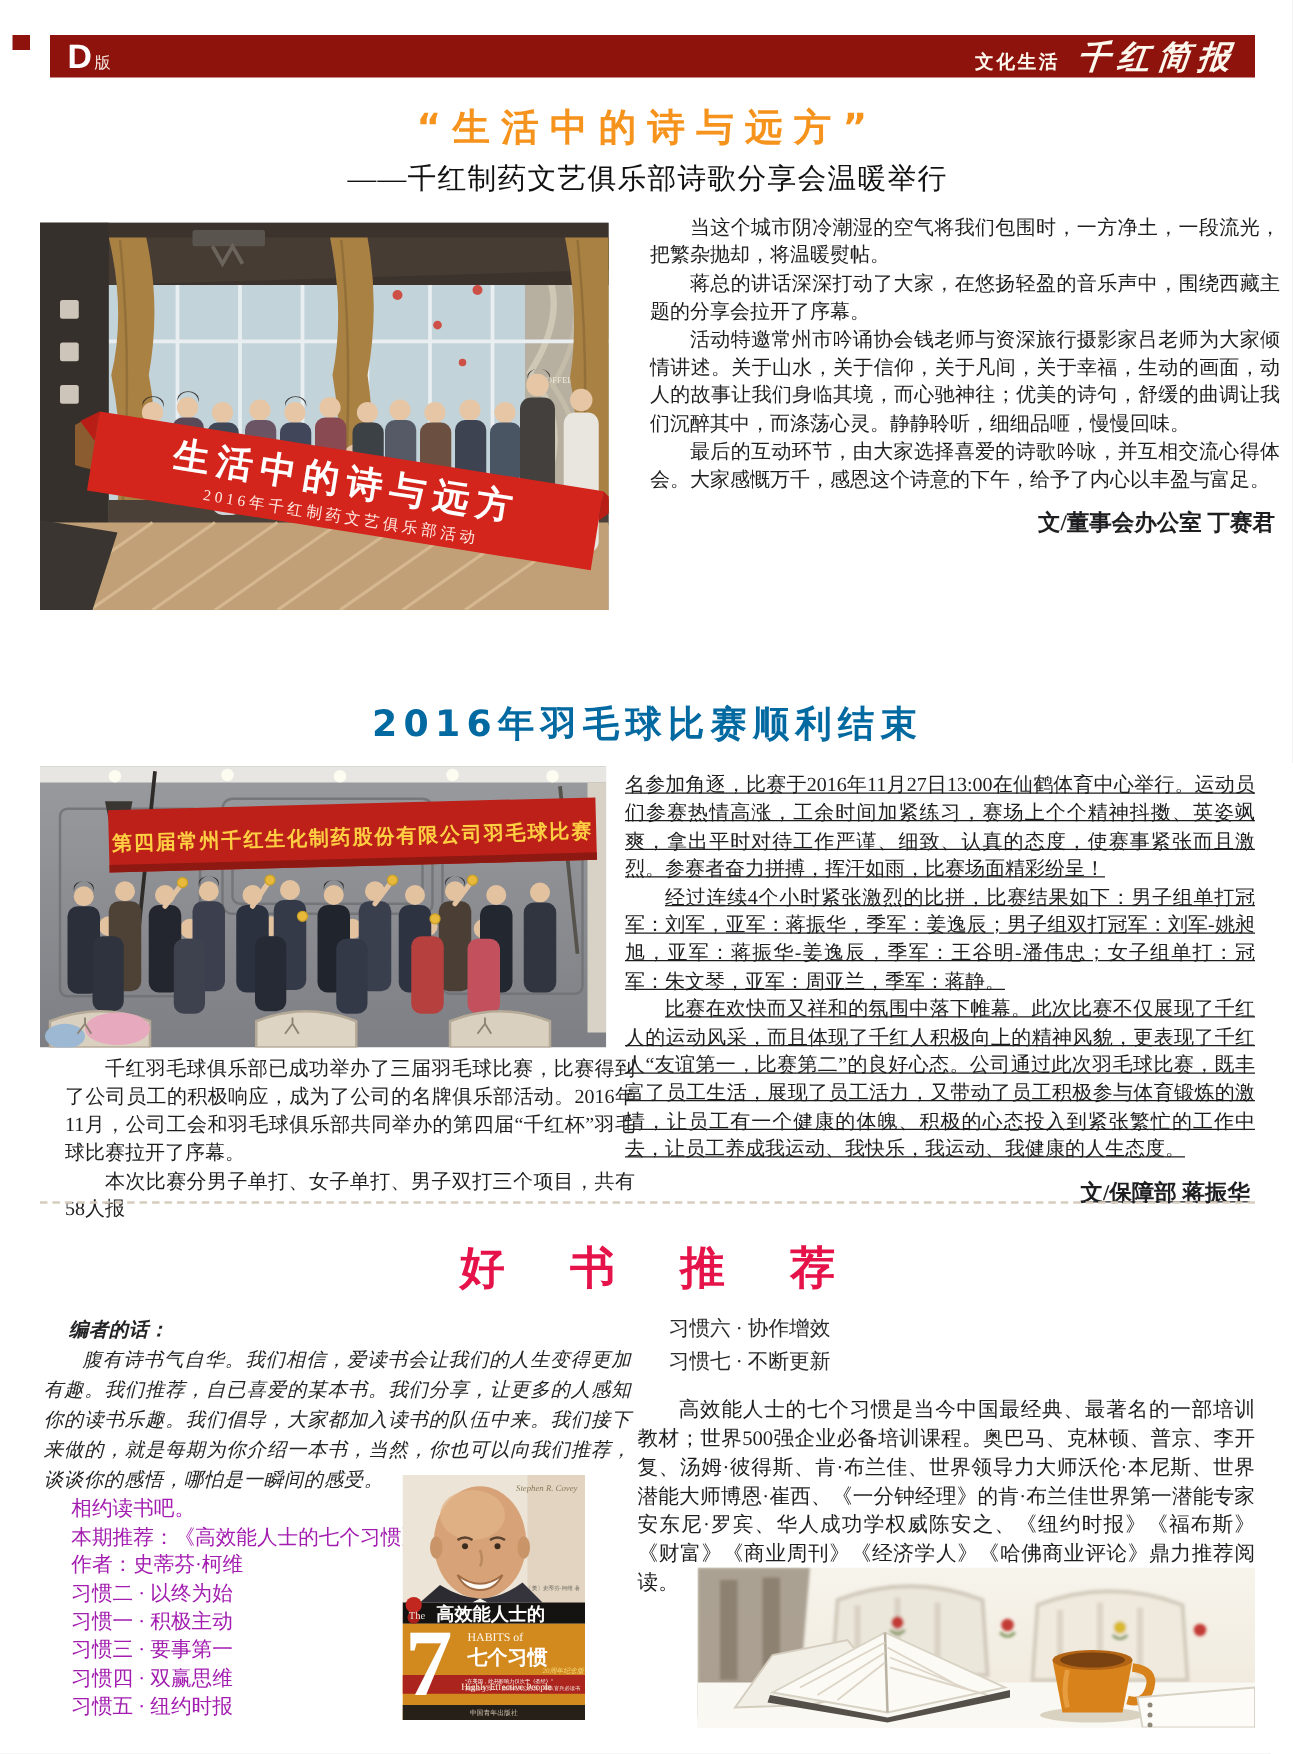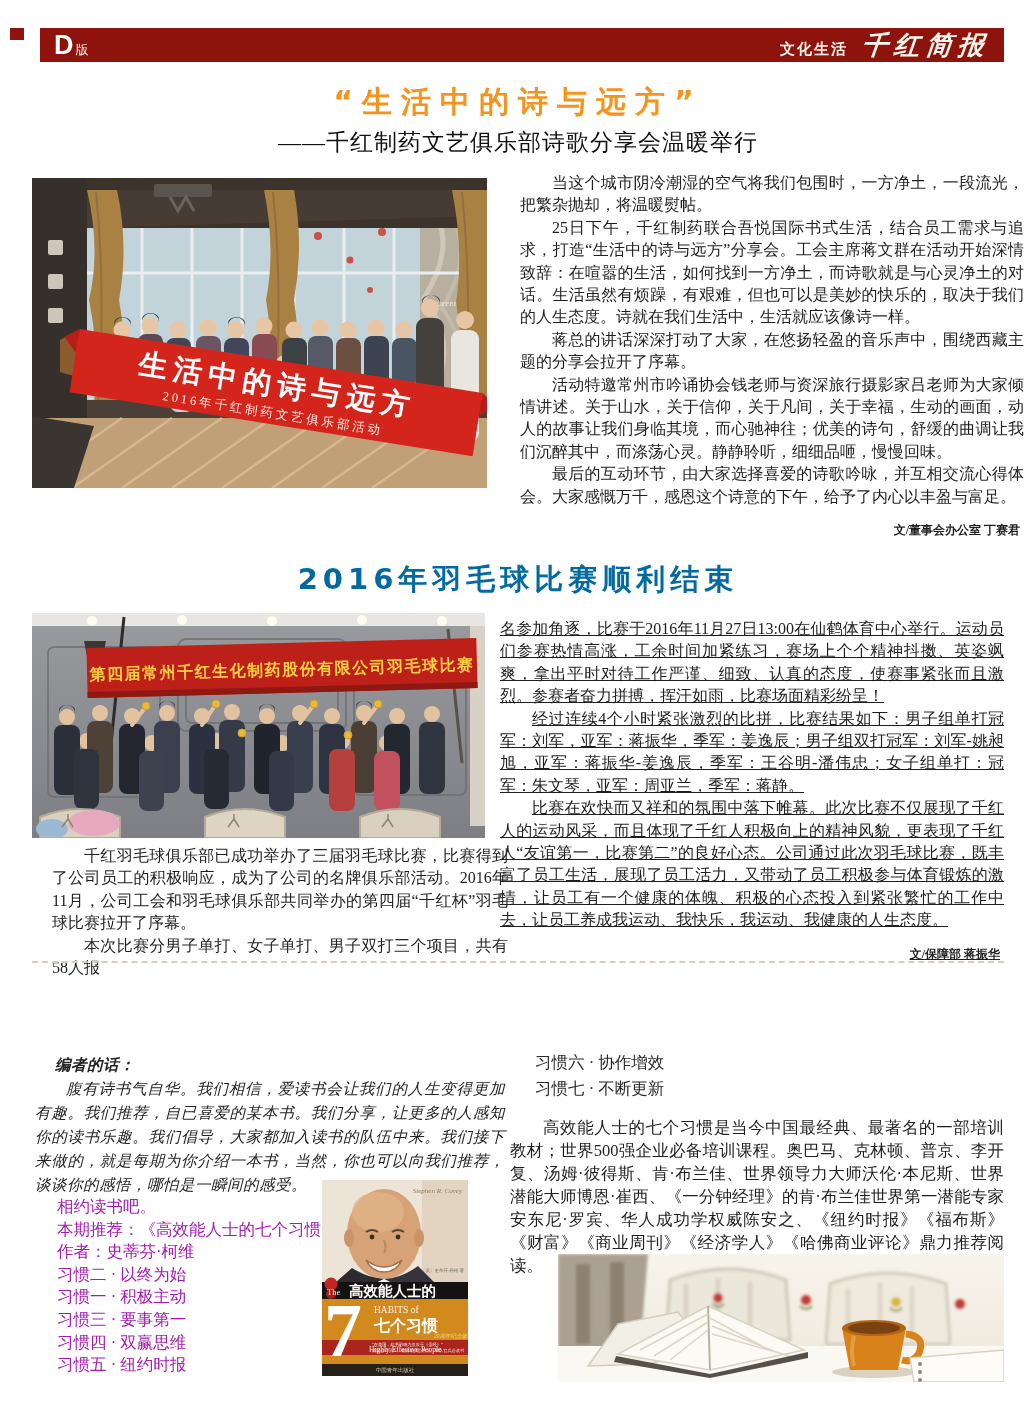--- a/index.html
+++ b/index.html
@@ -18,21 +18,21 @@
   
   .title1{position:absolute;left:32px;top:82px;width:972px;text-align:center;
           font-family:"DejaVu Sans","Liberation Sans",sans-serif;font-weight:bold;
           font-size:30px;letter-spacing:9px;color:#f6931d;}
   .subtitle1{position:absolute;left:32px;top:127px;width:972px;text-align:center;
              font-size:23px;letter-spacing:1px;color:#111;}
   .photo{position:absolute;display:block;}
   .coltext{position:absolute;font-size:16px;line-height:22.4px;text-align:justify;text-justify:inter-character;}
   .coltext p{margin:0;}
   .coltext p.ind{text-indent:2em;}
-  .byline{margin-top:11px;text-align:right;font-weight:bold;font-size:12px;padding-right:4px;}
+  .byline{margin-top:11px;text-align:right;font-weight:bold;font-size:18px;padding-right:4px;}
   
   .title2{position:absolute;left:32px;top:560px;width:972px;text-align:center;
           font-family:"DejaVu Sans","Liberation Sans",sans-serif;font-weight:bold;
           font-size:29px;letter-spacing:5px;color:#0369a1;}
   
   .divider{position:absolute;left:32px;top:961px;width:972px;border-top:2px dashed #d7cdbe;}
   
   .books-title{position:absolute;left:32px;top:990px;width:972px;text-align:center;
                font-family:"DejaVu Sans","Liberation Sans",sans-serif;font-weight:bold;
                font-size:36px;letter-spacing:0.55em;color:#e6134a;text-indent:0.55em;}
@@ -178,21 +178,20 @@
       <rect x="40" y="182" width="408" height="64" fill="#d4251c"></rect>
       <path d="M40,182 l-14,10 l14,14 Z" fill="#b81e16"></path>
       <path d="M448,182 l14,10 l-14,14 Z" fill="#b81e16"></path>
       <text x="244" y="216" text-anchor="middle" font-size="29" font-weight="bold" fill="#ffffff" letter-spacing="6" font-family="DejaVu Sans,sans-serif">生活中的诗与远方</text>
       <text x="244" y="239" text-anchor="middle" font-size="12.5" fill="#ffe9e2" letter-spacing="3">2016年千红制药文艺俱乐部活动</text>
     </g>
   </svg>
 
   <div class="coltext" style="left:500px;top:172px;width:504px;margin-left:20px;">
     <p class="ind">当这个城市阴冷潮湿的空气将我们包围时，一方净土，一段流光，把繁杂抛却，将温暖熨帖。</p>
-    <p class="ind">25日下午，千红制药联合吾悦国际书式生活，结合员工需求与追求，打造“生活中的诗与远方”分享会。工会主席蒋文群在活动开始深情致辞：在喧嚣的生活，如何找到一方净土，而诗歌就是与心灵净土的对话。生活虽然有烦躁，有艰难，但也可以是美妙的快乐的，取决于我们的人生态度。诗就在我们生活中，生活就应该像诗一样。</p>
     <p class="ind">蒋总的讲话深深打动了大家，在悠扬轻盈的音乐声中，围绕西藏主题的分享会拉开了序幕。</p>
     <p class="ind">活动特邀常州市吟诵协会钱老师与资深旅行摄影家吕老师为大家倾情讲述。关于山水，关于信仰，关于凡间，关于幸福，生动的画面，动人的故事让我们身临其境，而心驰神往；优美的诗句，舒缓的曲调让我们沉醉其中，而涤荡心灵。静静聆听，细细品咂，慢慢回味。</p>
     <p class="ind">最后的互动环节，由大家选择喜爱的诗歌吟咏，并互相交流心得体会。大家感慨万千，感恩这个诗意的下午，给予了内心以丰盈与富足。</p>
     <div class="byline">文/董事会办公室 丁赛君</div>
   </div>
 
   <div class="title2">2016年羽毛球比赛顺利结束</div>
 
   <svg class="photo" style="left:32px;top:613px;" width="453" height="225" viewBox="0 0 453 225">
     <defs>
@@ -308,20 +307,21 @@
 
   <div class="coltext" style="left:500px;top:618px;width:504px;text-decoration:underline;">
     <p>名参加角逐，比赛于2016年11月27日13:00在仙鹤体育中心举行。运动员们参赛热情高涨，工余时间加紧练习，赛场上个个精神抖擞、英姿飒爽，拿出平时对待工作严谨、细致、认真的态度，使赛事紧张而且激烈。参赛者奋力拼搏，挥汗如雨，比赛场面精彩纷呈！</p>
     <p class="ind">经过连续4个小时紧张激烈的比拼，比赛结果如下：男子组单打冠军：刘军，亚军：蒋振华，季军：姜逸辰；男子组双打冠军：刘军-姚昶旭，亚军：蒋振华-姜逸辰，季军：王谷明-潘伟忠；女子组单打：冠军：朱文琴，亚军：周亚兰，季军：蒋静。</p>
     <p class="ind">比赛在欢快而又祥和的氛围中落下帷幕。此次比赛不仅展现了千红人的运动风采，而且体现了千红人积极向上的精神风貌，更表现了千红人“友谊第一，比赛第二”的良好心态。公司通过此次羽毛球比赛，既丰富了员工生活，展现了员工活力，又带动了员工积极参与体育锻炼的激情，让员工有一个健康的体魄、积极的心态投入到紧张繁忙的工作中去，让员工养成我运动、我快乐，我运动、我健康的人生态度。</p>
     <div class="byline">文/保障部 蒋振华</div>
   </div>
 
   <div class="divider"></div>
 
+  <div class="books-title">好 书 推 荐</div>
 
   <div class="editor">
     <span class="lbl">编者的话：</span>
     <span class="txt">腹有诗书气自华。我们相信，爱读书会让我们的人生变得更加有趣。我们推荐，自已喜爱的某本书。我们分享，让更多的人感知你的读书乐趣。我们倡导，大家都加入读书的队伍中来。我们接下来做的，就是每期为你介绍一本书，当然，你也可以向我们推荐，谈谈你的感悟，哪怕是一瞬间的感受。</span>
   </div>
 
   <div class="book-list">
     <div>相约读书吧。</div>
     <div>本期推荐：《高效能人士的七个习惯》</div>
     <div>作者：史蒂芬·柯维</div>

